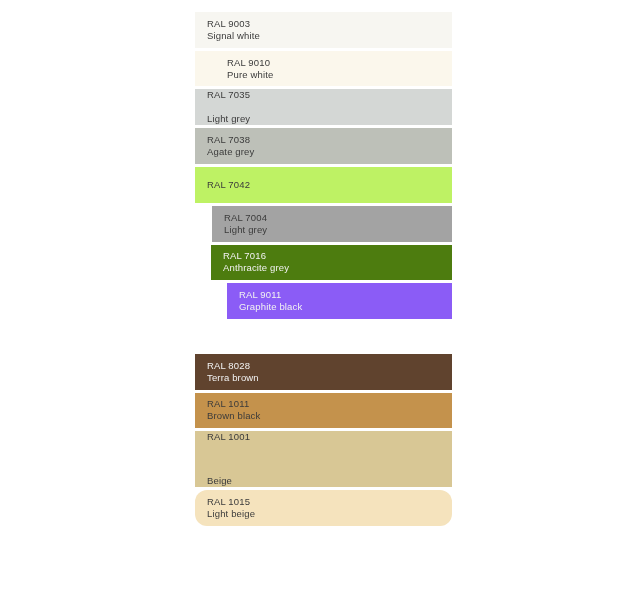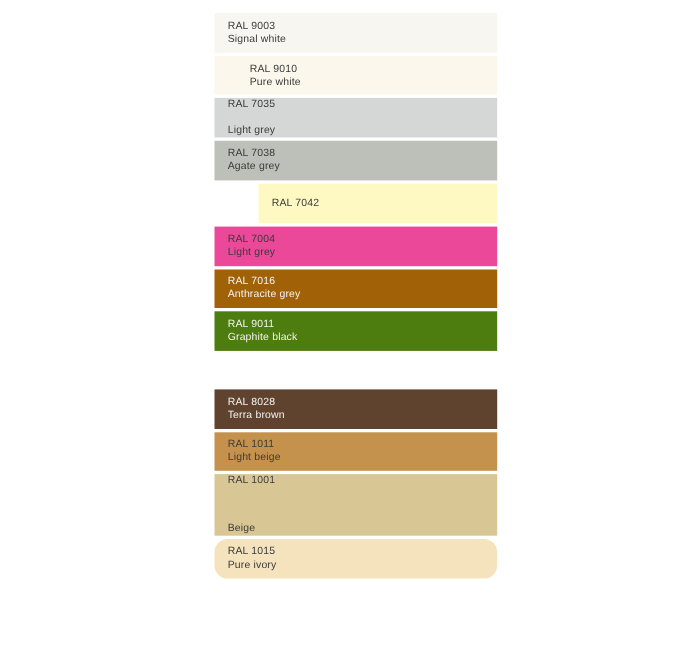--- a/index.html
+++ b/index.html
@@ -66,44 +66,44 @@
       <div class="swatch-name">Pure white</div>
     </div>
     <div class="swatch dark-text" style="background: rgb(212, 215, 213); gap: 12px;">
       <div class="swatch-code">RAL 7035</div>
       <div class="swatch-name">Light grey</div>
     </div>
     <div class="swatch dark-text" style="background: rgb(189, 192, 184);">
       <div class="swatch-code">RAL 7038</div>
       <div class="swatch-name">Agate grey</div>
     </div>
-    <div class="swatch dark-text" style="background: #fef9c3; margin-left: 40px;">
+    <div class="swatch dark-text" style="background: #bef264;">
       <div class="swatch-code">RAL 7042</div>
     </div>
-    <div class="swatch dark-text" style="background: #ec4899;">
+    <div class="swatch dark-text" style="background: #a3a3a3; margin-left: 17px;">
       <div class="swatch-code">RAL 7004</div>
       <div class="swatch-name">Light grey</div>
     </div>
-    <div class="swatch light-text" style="background: #a16207;">
+    <div class="swatch light-text" style="background: #4d7c0f; margin-left: 16px;">
       <div class="swatch-code">RAL 7016</div>
       <div class="swatch-name">Anthracite grey</div>
     </div>
-    <div class="swatch light-text" style="background: #4d7c0f;">
+    <div class="swatch light-text" style="background: #8b5cf6; margin-left: 32px;">
       <div class="swatch-code">RAL 9011</div>
       <div class="swatch-name">Graphite black</div>
     </div>
     <div class="swatch light-text" style="background: rgb(96, 67, 46); margin-top: 32px;">
       <div class="swatch-code">RAL 8028</div>
       <div class="swatch-name">Terra brown</div>
     </div>
     <div class="swatch dark-text" style="background: rgb(196, 146, 76);">
       <div class="swatch-code">RAL 1011</div>
-      <div class="swatch-name">Light beige</div>
+      <div class="swatch-name">Brown black</div>
     </div>
     <div class="swatch dark-text" style="background: rgb(216, 199, 149); gap: 32px;">
       <div class="swatch-code">RAL 1001</div>
       <div class="swatch-name">Beige</div>
     </div>
     <div class="swatch dark-text" style="background: rgb(245, 227, 189); border-radius: 12px;">
       <div class="swatch-code">RAL 1015</div>
-      <div class="swatch-name">Pure ivory</div>
+      <div class="swatch-name">Light beige</div>
     </div>
   </div>
 
 </body></html>

